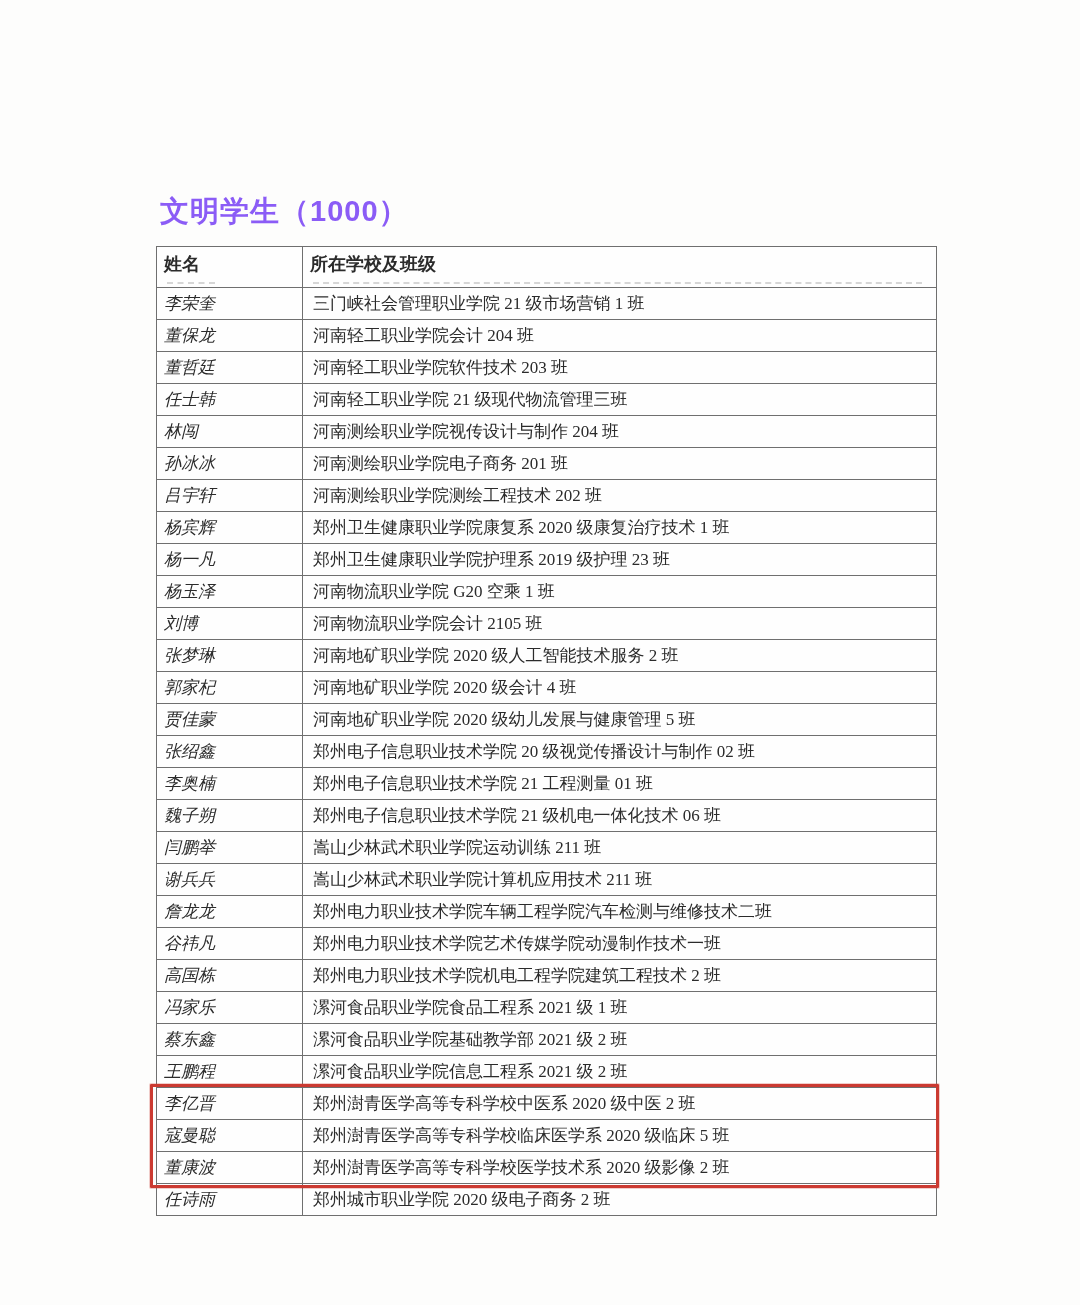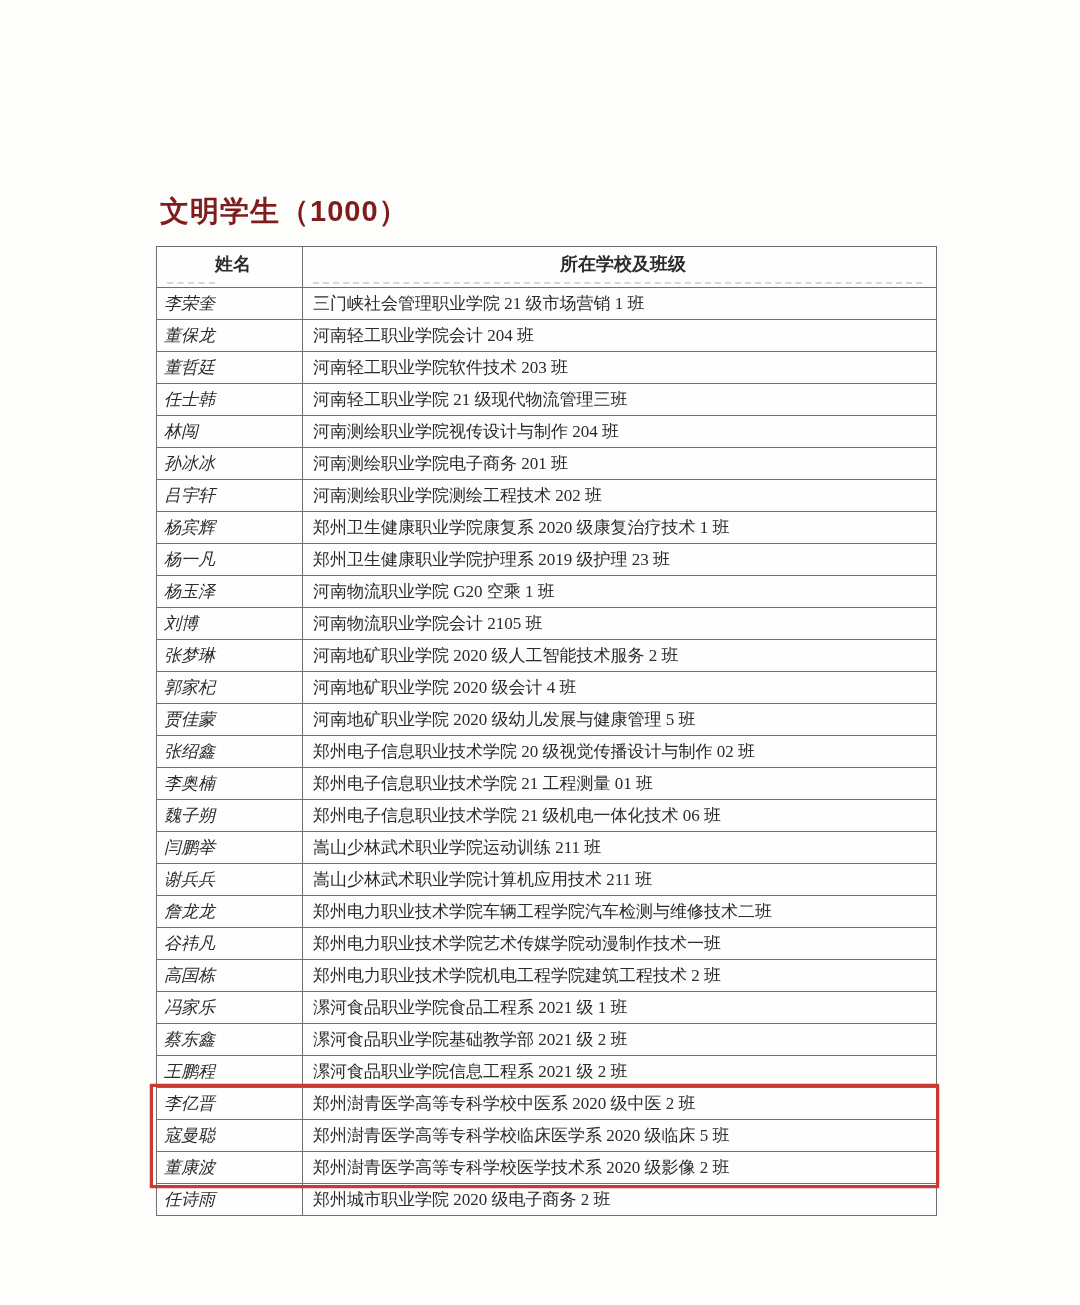--- a/index.html
+++ b/index.html
@@ -20,21 +20,21 @@
     background: #fdfdfc;
   }
   .doc-title {
     position: absolute;
     left: 160px;
     top: 192px;
     font-family: "Liberation Sans", "DejaVu Sans", sans-serif;
     font-weight: bold;
     font-size: 29px;
     letter-spacing: 1px;
-    color: #7f1d1d;
+    color: #8b5cf6;
     white-space: nowrap;
   }
   .table-wrap {
     position: absolute;
     left: 156px;
     top: 246px;
     width: 781px;
   }
   table.roster {
     border-collapse: collapse;
@@ -47,21 +47,21 @@
   table.roster th,
   table.roster td {
     border: 1px solid #6f6f6f;
     overflow: hidden;
     white-space: nowrap;
     font-size: 17px;
     vertical-align: middle;
   }
   table.roster thead th {
     height: 34px;
-    text-align: center;
+    text-align: left;
     font-weight: bold;
     font-size: 18px;
     padding: 0 0 6px 7px;
     vertical-align: middle;
     position: relative;
   }
   
   table.roster thead th .artifact {
     position: absolute;
     left: 10px;

